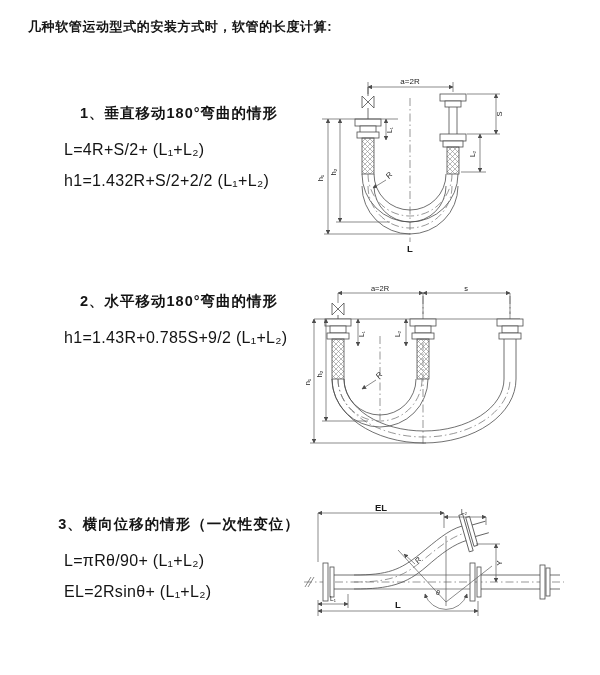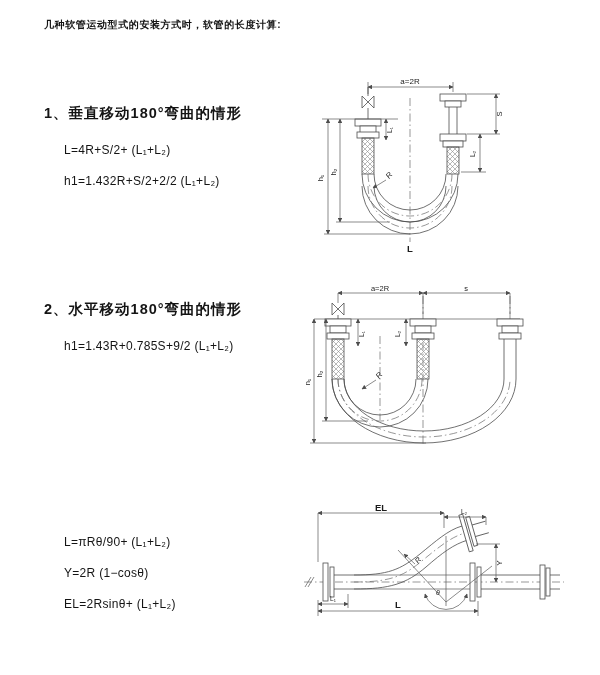--- a/index.html
+++ b/index.html
@@ -1,23 +1,23 @@
 <!DOCTYPE html>
 <html><head>
 <meta charset="utf-8">
 <style>
   html,body{margin:0;padding:0;}
   body{width:600px;height:675px;background:#ffffff;position:relative;overflow:hidden;
        font-family:"Liberation Sans",sans-serif;color:#141414;}
   .page{position:absolute;inset:0;background:#fff;}
-  .doc-title{position:absolute;left:44px;top:18px;font-size:10px;font-weight:700;letter-spacing:.6px;}
+  .doc-title{position:absolute;left:28px;top:18px;font-size:13px;font-weight:700;letter-spacing:.6px;}
   .section{position:absolute;left:44px;width:270px;}
-  .sec-heading{font-size:14.5px;font-weight:700;letter-spacing:1px;white-space:nowrap;}
+  .sec-heading{font-size:14.5px;font-weight:700;letter-spacing:1px;white-space:nowrap;text-align:center;}
   .formulas{margin:11px 0 0 20px;}
-  .formula-line{height:31px;display:flex;align-items:center;font-size:12px;
+  .formula-line{height:31px;display:flex;align-items:center;font-size:16px;
                 font-weight:500;letter-spacing:.3px;white-space:nowrap;}
   .diag{position:absolute;}
   svg text{fill:#1c1c1c;font-family:"Liberation Sans",sans-serif;}
   .ln{stroke:#4d4d4d;stroke-width:.8;fill:none;}
   .thin{stroke:#5a5a5a;stroke-width:.7;fill:none;}
   .cl{stroke:#6a6a6a;stroke-width:.7;fill:none;stroke-dasharray:8 3 1.5 3;}
   .fl{fill:#ffffff;stroke:#4d4d4d;stroke-width:.8;}
   .hose{fill:url(#xh);stroke:#4d4d4d;stroke-width:.8;}
 </style>
 </head>
@@ -28,31 +28,31 @@
   <div class="doc-title">几种软管运动型式的安装方式时，软管的长度计算:</div>
 
   <div class="section" style="top:104px">
     <div class="sec-heading">1、垂直移动180°弯曲的情形</div>
     <div class="formulas">
       <div class="formula-line">L=4R+S/2+ (L₁+L₂)</div>
       <div class="formula-line">h1=1.432R+S/2+2/2 (L₁+L₂)</div>
     </div>
   </div>
 
-  <div class="section" style="top:300px">
+  <div class="section" style="top:292px">
     <div class="sec-heading">2、水平移动180°弯曲的情形</div>
     <div class="formulas">
       <div class="formula-line">h1=1.43R+0.785S+9/2 (L₁+L₂)</div>
     </div>
   </div>
 
   <div class="section" style="top:515px">
+    <div class="sec-heading">3、横向位移的情形（一次性变位）</div>
     <div class="formulas">
       <div class="formula-line">L=πRθ/90+ (L₁+L₂)</div>
-      <div class="formula-line">Y=2R (1−cosθ)</div>
       <div class="formula-line">EL=2Rsinθ+ (L₁+L₂)</div>
     </div>
   </div>
 
   <svg class="diag" style="left:310px;top:74px" width="224" height="184" viewBox="0 0 224 184">
     <defs>
       <marker id="arw" viewBox="0 0 10 10" refX="9" refY="5" markerWidth="6.5" markerHeight="6.5" orient="auto-start-reverse">
         <path d="M0,0 L10,5 L0,10 z" fill="#4d4d4d"></path>
       </marker>
       <pattern id="xh" patternUnits="userSpaceOnUse" width="5" height="5">

